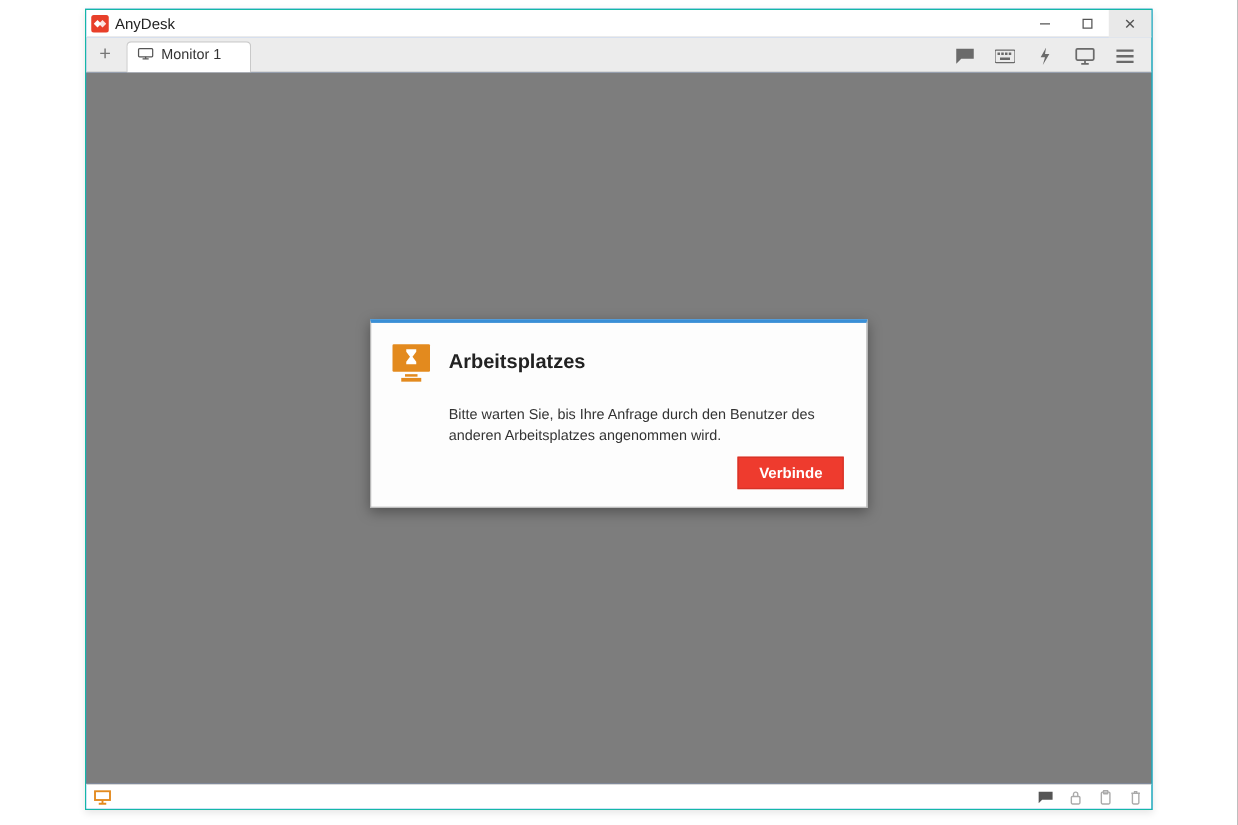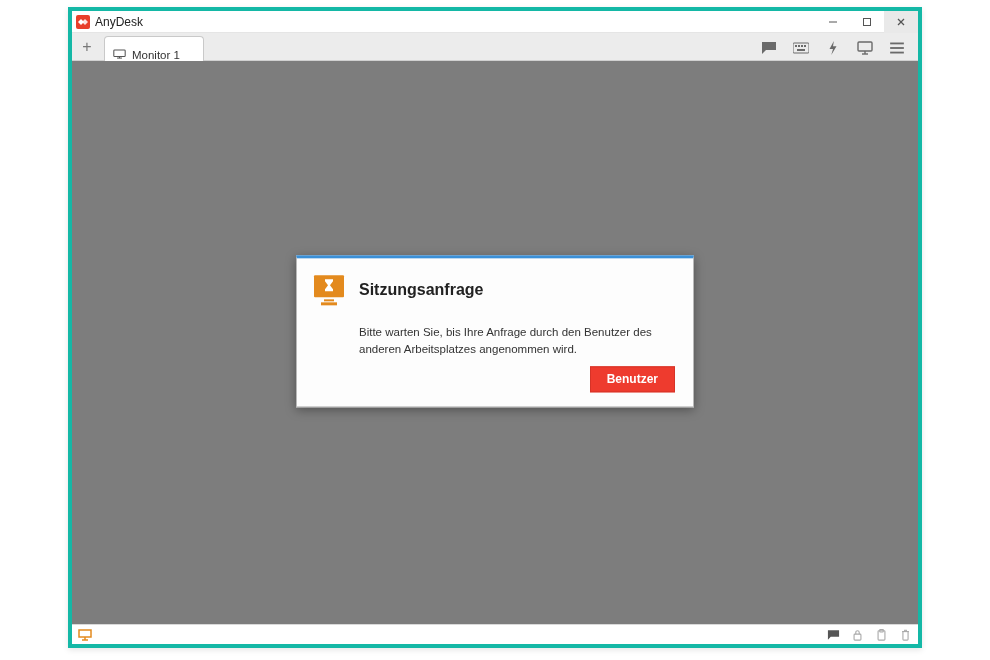--- a/index.html
+++ b/index.html
@@ -12,21 +12,21 @@
     position: relative;
     overflow: hidden;
   }
   .window {
     position: absolute;
     left: 68px;
     top: 7px;
     width: 854px;
     height: 641px;
     background: #3b82f6;
-    border: 4px solid #14b8a6;
+    border: 1px solid #14b8a6;
     display: flex;
     flex-direction: column;
     box-shadow: 0 2px 6px rgba(0,0,0,.1);
   }
   
   .titlebar {
     height: 22px;
     background: #fff;
     display: flex;
     align-items: center;
@@ -69,22 +69,22 @@
     margin-bottom: 3px;
   }
   .tab {
     background: #fff;
     border: 1px solid #c9c9c9;
     border-bottom: none;
     border-top-left-radius: 4px;
     border-top-right-radius: 4px;
     height: 25px;
     display: flex;
-    align-items: flex-end;
-    padding: 17px 14px 0 8px;
+    align-items: flex-start;
+    padding: 4px 14px 0 8px;
     gap: 6px;
     font-size: 11.5px;
     color: #333;
     position: relative;
     top: 1px;
     min-width: 100px;
   }
   .tab svg { width: 13px; height: 10px; stroke: #555; fill: none; stroke-width: 1.3; }
   .tabbar .spacer { flex: 1; }
   .tabbar-icons {
@@ -274,25 +274,25 @@
     <div class="dialog">
       <div class="dialog-head">
         <div class="dialog-icon">
           <svg viewBox="0 0 34 34">
             <rect x="2" y="2" width="30" height="22" rx="1" fill="#e38a1e"></rect>
             <rect x="12" y="26" width="10" height="2" fill="#e38a1e"></rect>
             <rect x="9" y="29" width="16" height="3" fill="#e38a1e"></rect>
             <path d="M13 6 h8 v2 l-3 4 l3 4 v2 h-8 v-2 l3-4 l-3-4 z" fill="#fff"></path>
           </svg>
         </div>
-        <div class="dialog-title">Sitzungsanfrage</div>
+        <div class="dialog-title">Arbeitsplatzes</div>
       </div>
       <div class="dialog-body">Bitte warten Sie, bis Ihre Anfrage durch den Benutzer des anderen Arbeitsplatzes angenommen wird.</div>
       <div class="dialog-actions">
-        <button class="btn-cancel">Benutzer</button>
+        <button class="btn-cancel">Verbinde</button>
       </div>
     </div>
 
   </div>
 
   <div class="statusbar">
     <div class="status-icon">
       <svg viewBox="0 0 14 12" fill="none" stroke="currentColor" stroke-width="1.5">
           <rect x="1" y="1" width="12" height="7"></rect>
           <line x1="4" y1="11" x2="10" y2="11"></line>

